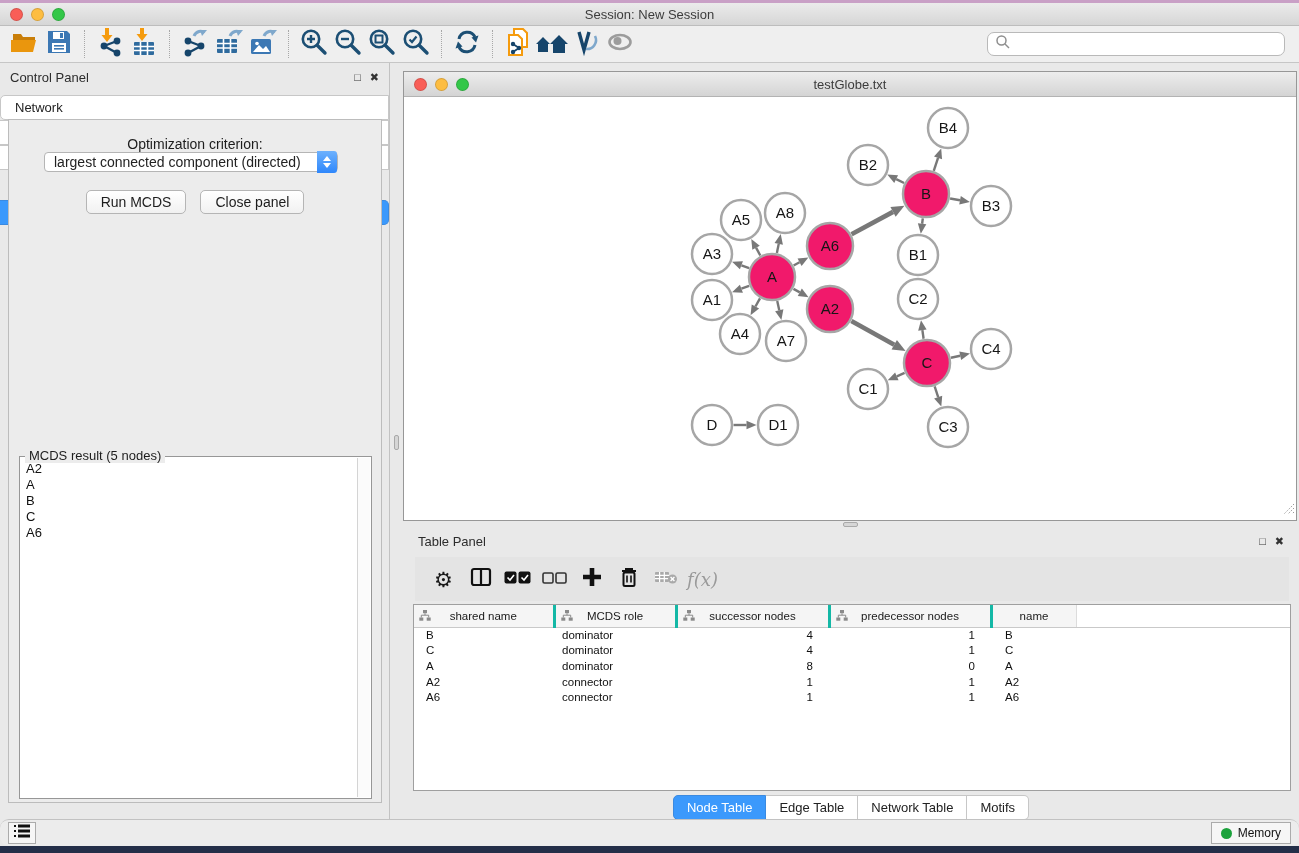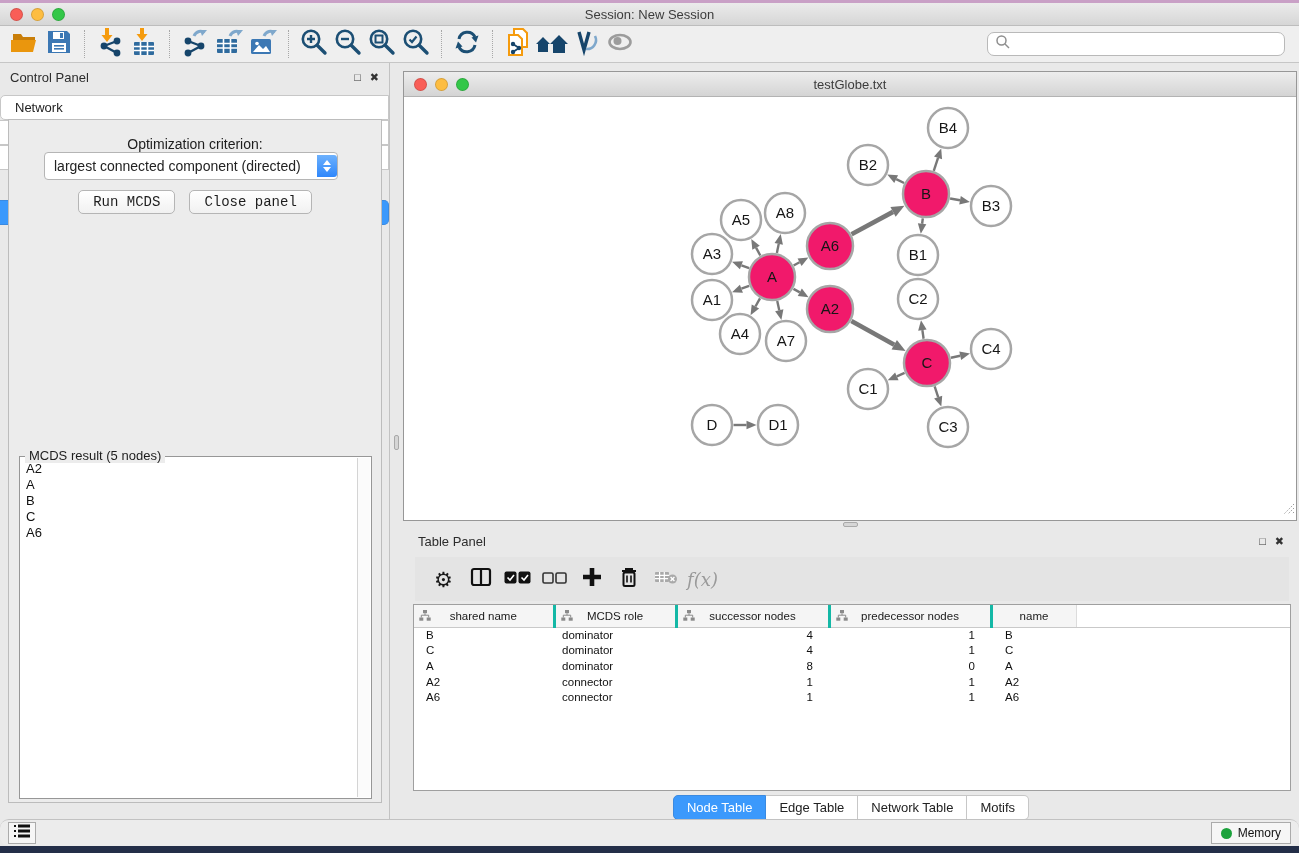--- a/index.html
+++ b/index.html
@@ -33,29 +33,29 @@
   .panel-title { font-size:13px; color:#2d2d2d; flex:1; }
   .panel-glyph { font-size:11px; color:#333; margin-left:9px; cursor:default; }
   .cp-tabs { position:absolute; left:0; right:0; top:32px; display:flex; justify-content:center;flex-direction:column; }
   .cp-tab { font-size:13px; padding:4px 14px; background:#fff; border:1px solid #c7c7c7; border-left:none; color:#222; }
   .cp-tab:first-child { border-left:1px solid #c7c7c7; border-radius:5px 0 0 5px; }
   .cp-tab:last-child { border-radius:0 5px 5px 0; }
   .cp-tab.active { background:#3b99fc; border-color:#3b8ae0; color:#fff;margin-top:30px; }
   .cp-inner { position:absolute; left:8px; right:7px; top:56px; height:684px;
               background:#ececec; border:1px solid #bcbcbc; }
   .opt-label { text-align:center; margin-top:16px; font-size:14px; color:#1d1d1d; }
-  .selectbox { position:absolute; left:35px; right:43px; top:32px; height:28px; background:#fff;
+  .selectbox { position:absolute; left:35px; right:43px; top:32px; height:20px; background:#fff;
                border:1px solid #b5b5b5; border-radius:4px; display:flex; align-items:center; }
   .selectbox .val { flex:1; font-size:14px; padding-left:9px; white-space:nowrap; overflow:hidden; }
   .stepper { width:20px; height:22px; margin:0; background:linear-gradient(#6db1fd,#2f87fb);
              border-radius:0 3px 3px 0; display:flex; flex-direction:column; align-items:center; justify-content:center; gap:2px; }
   .stepper i { width:0; height:0; border-left:4px solid transparent; border-right:4px solid transparent; }
   .stepper .up { border-bottom:5px solid #fff; }
   .stepper .dn { border-top:5px solid #fff; }
-  .btn-row { position:absolute; left:0; right:0; top:70px; display:flex; justify-content:center; gap:14px;font-family:Liberation Mono, monospace; }
+  .btn-row { position:absolute; left:0; right:0; top:70px; display:flex; justify-content:center; gap:14px; }
   .push-btn { font-size:14px; font-family:inherit; color:#1d1d1d; background:linear-gradient(#ffffff,#f1f1f1);
               border:1px solid #b5b5b5; border-radius:5px; padding:3px 14px; }
   .group { position:absolute; left:10px; right:9px; top:336px; height:343px;
            border:1px solid #979797; background:#fff; }
   .group-legend { position:absolute; top:-9px; left:5px; background:#ececec; padding:0 4px; font-size:13px; color:#1d1d1d; }
   .result-list { position:absolute; left:1px; top:4px; bottom:1px; right:15px; overflow:hidden; }
   .result-item { font-size:13px; line-height:16px; padding-left:5px; color:#111; }
   .list-track { position:absolute; right:1px; top:1px; bottom:1px; width:13px; background:#fbfbfb; border-left:1px solid #d4d4d4; }
 
   

